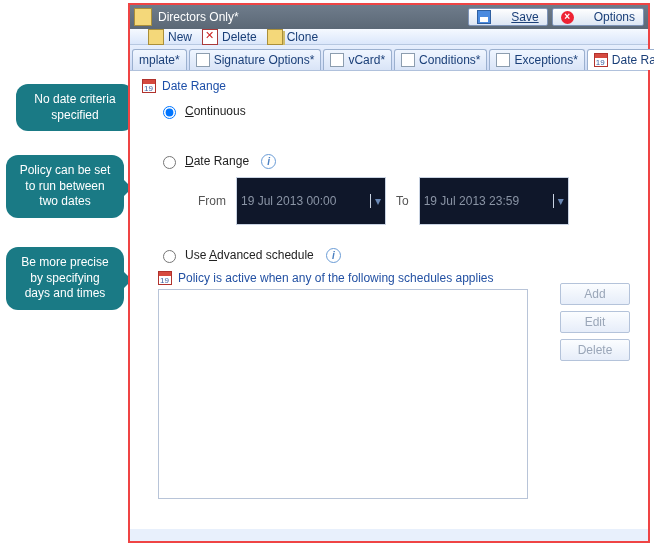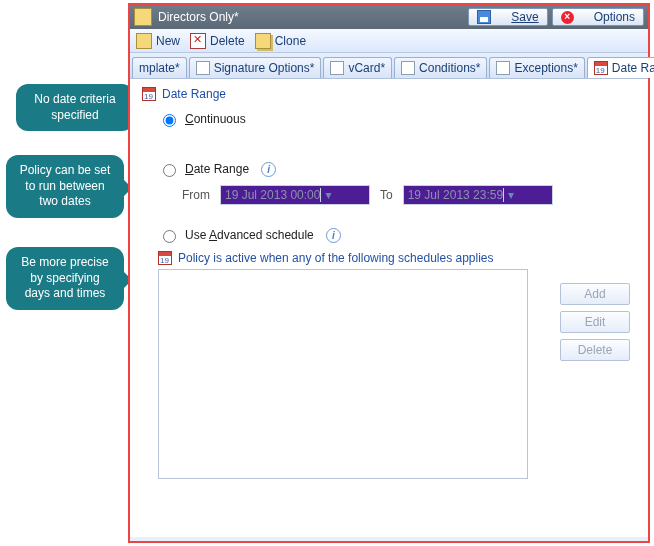--- a/index.html
+++ b/index.html
@@ -14,21 +14,21 @@
 
   .titlebar { height: 24px; background: linear-gradient(#6f7c8b, #5b6876); display: flex; align-items: center; padding: 0 4px; }
   .titlebar .ticon { width: 18px; height: 18px; background: #f4d87a; border: 1px solid #aa8f3a; margin-right: 6px; }
   .titlebar .title { color: #fff; flex: 1; }
   .tbtn { background: linear-gradient(#fefefe, #dce6f4); border: 1px solid #7e94b8; border-radius: 2px; padding: 1px 8px; margin-left: 4px; display: flex; align-items: center; gap: 20px; color: #1a3f78; cursor: pointer; }
   .tbtn.cancel { color: #1a3f78; }
   .circle-red { display:inline-block; width:13px; height:13px; border-radius: 50%; background:#e23; color:#fff; line-height:12px; text-align:center; font-weight:bold; font-size:10px;}
   .disk { width:14px; height:14px; background:#4a8adf; border:1px solid #2f5fa0; position:relative;}
   .disk::after{content:""; position:absolute; bottom:1px; left:2px; right:2px; height:5px; background:#fff;}
 
-  .toolbar { height: 24px; background: linear-gradient(#f5f9ff, #dbe7fb); border-bottom: 1px solid #b7c8e1; display: flex; align-items: center; padding: 0 6px; gap: 10px; }
+  .toolbar { height: 16px; background: linear-gradient(#f5f9ff, #dbe7fb); border-bottom: 1px solid #b7c8e1; display: flex; align-items: center; padding: 0 18px; gap: 10px; }
   .tb-item { display:flex; align-items:center; gap:4px; color:#1a3f78; cursor:pointer;}
   .sq { width:16px; height:16px; }
   .sq.new { background:#f4d87a; border:1px solid #aa8f3a;}
   .sq.del { background:#fff; border:1px solid #aa3a3a; position:relative;}
   .sq.del::after{content:"✕"; color:#c22; position:absolute; left:2px; top:-1px; font-size:11px;}
   .sq.clone { background:#f4d87a; border:1px solid #aa8f3a; box-shadow: 2px 2px 0 #d2bd6b;}
 
   .tabbar { height: 26px; background: linear-gradient(#e7effd,#cddbf6); border-bottom: 1px solid #b0c1dc; display:flex; align-items:flex-end; padding: 0 2px; position:relative;}
   .tab { border:1px solid #9bb0cf; border-bottom:none; padding: 3px 6px; margin-right: 2px; background: linear-gradient(#f0f6ff,#d9e4f7); color:#1a3f78; display:flex; align-items:center; gap:4px; border-top-left-radius:3px; border-top-right-radius:3px; cursor:pointer; white-space:nowrap; font-size:11px;}
   .tab.active { background:#fff; color:#1a3f78; position:relative; z-index:2;}
@@ -37,22 +37,22 @@
   .tabicon.cal::before{content:""; position:absolute; top:0;left:0;right:0;height:4px; background:#d64a3f;}
   .tabicon.cal::after{content:"19"; position:absolute; bottom:-1px; left:1px; font-size:8px; color:#3a5f9f;}
   .navarrows { position:absolute; right:3px; top:4px; display:flex; gap:3px;}
   .arrow { width: 8px; color:#2a4f9b; font-size:10px; cursor:pointer;}
 
   .body { padding: 8px 12px; background:#fff; height: calc(100% - 24px - 28px - 26px);}
   .section-head { color:#1d4fa8; display:flex; align-items:center; gap:6px; margin-bottom:10px;}
   .opt { margin: 8px 0 8px 16px; display:flex; align-items:center; gap:6px; color:#222;}
   .underline-char { text-decoration: underline; }
   .info { display:inline-flex; width:15px; height:15px; border-radius:50%; border:1px solid #6a9cd6; color:#4a7fc0; align-items:center; justify-content:center; font-style:italic; font-weight:bold; font-size:10px; margin-left:6px; cursor:pointer;}
-  .daterow { margin-left: 40px; display:flex; align-items:center; gap:10px; color:#555;}
-  .datebox { border:1px solid #c9d3e2; background:#4c1d95; color:#8a94a5; padding:2px 4px; width:150px; display:flex; justify-content:flex-start; align-items:center;}
+  .daterow { margin-left: 56px; display:flex; align-items:center; gap:10px; color:#555;}
+  .datebox { border:1px solid #c9d3e2; background:#0f172a; color:#8a94a5; padding:16px 4px; width:150px; display:flex; justify-content:space-between; align-items:center;}
   .datebox .dd { border-left:1px solid #c9d3e2; padding-left:4px; color:#6a88b5;}
   .sched-desc { margin: 6px 0 4px 16px; color:#2351a3; display:flex; align-items:center; gap:6px;}
   .listbox { margin-left:16px; width: 370px; height: 210px; border:1px solid #b8c4d8; background:#fff;}
   .btncol { position:absolute; right:18px; top:278px; display:flex; flex-direction:column; gap:6px;}
   .btn { width:70px; height:22px; border:1px solid #b4c3da; background:linear-gradient(#fbfdff,#e6edf9); color:#9aa6b8; border-radius:2px; display:flex; align-items:center; justify-content:center; cursor:default;}
 </style>
 </head>
 <body>
 
 <div class="callout" style="top:84px; left:16px;">No date criteria specified</div>

